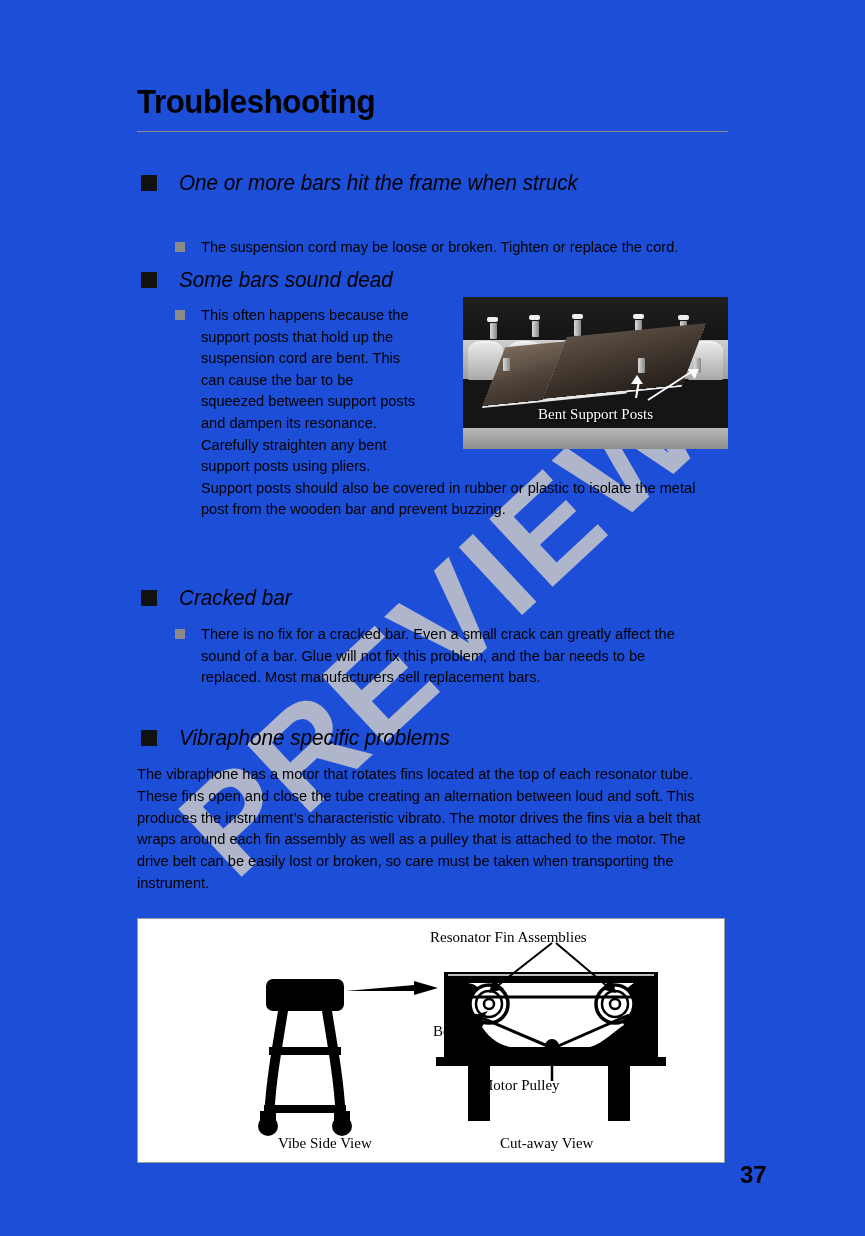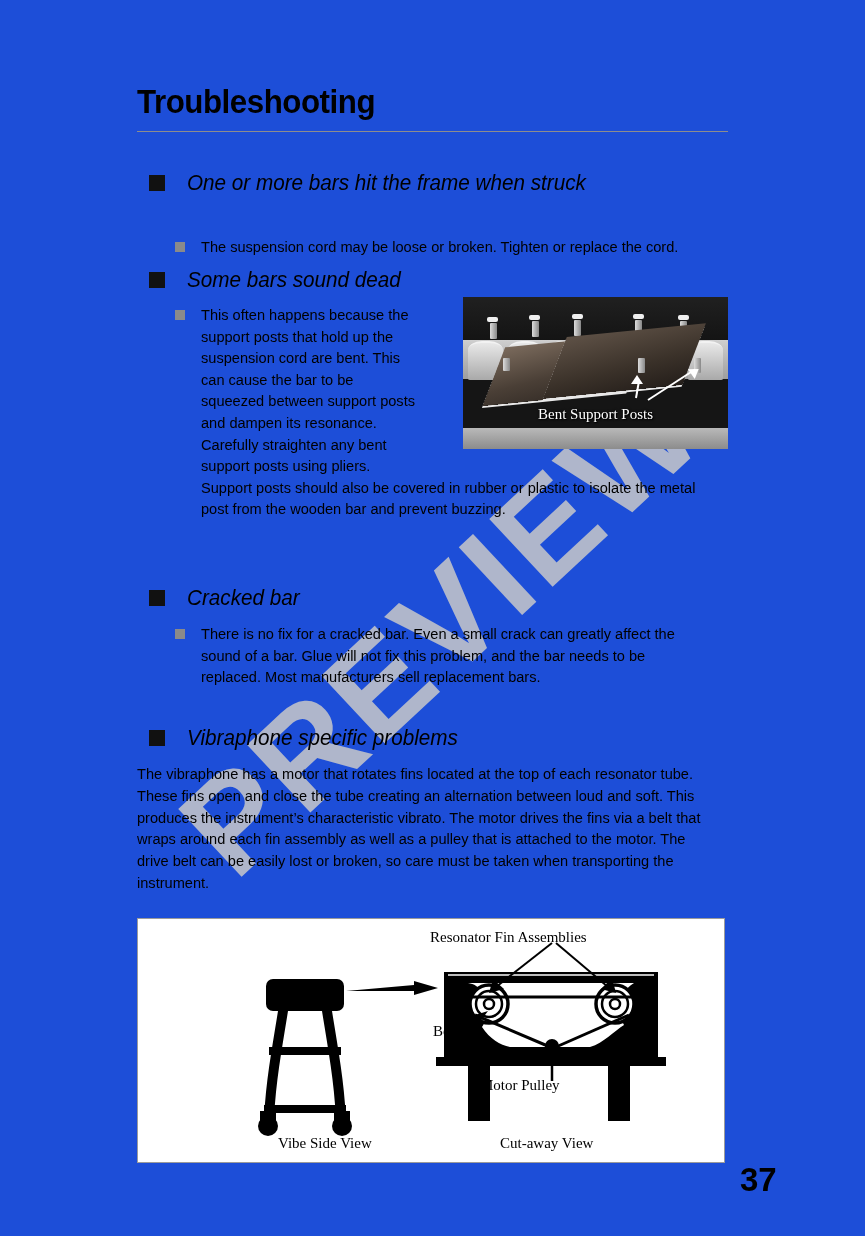--- a/index.html
+++ b/index.html
@@ -62,21 +62,20 @@
     z-index: 10;
   }
 
   
   .heading {
     position: absolute;
     left: 141px;
     z-index: 10;
     display: flex;
     align-items: center;
-    margin-left: 8px;
   }
   .heading .marker {
     width: 16px;
     height: 16px;
     background: #111111;
     flex: 0 0 auto;
   }
   .heading .htext {
     margin-left: 22px;
     font-family: "Liberation Sans", sans-serif;
@@ -240,21 +239,21 @@
     margin-left: 32px;
   }
 
   
   #pageno {
     position: absolute;
     left: 740px;
     top: 1161px;
     font-family: "Liberation Sans", sans-serif;
     font-weight: bold;
-    font-size: 33px;
+    font-size: 24px;
     z-index: 10;
   }
 </style>
 </head>
 <body>
 
 <div id="page">
 
   <div id="title">Troubleshooting</div>
   <div id="title-rule"></div>

